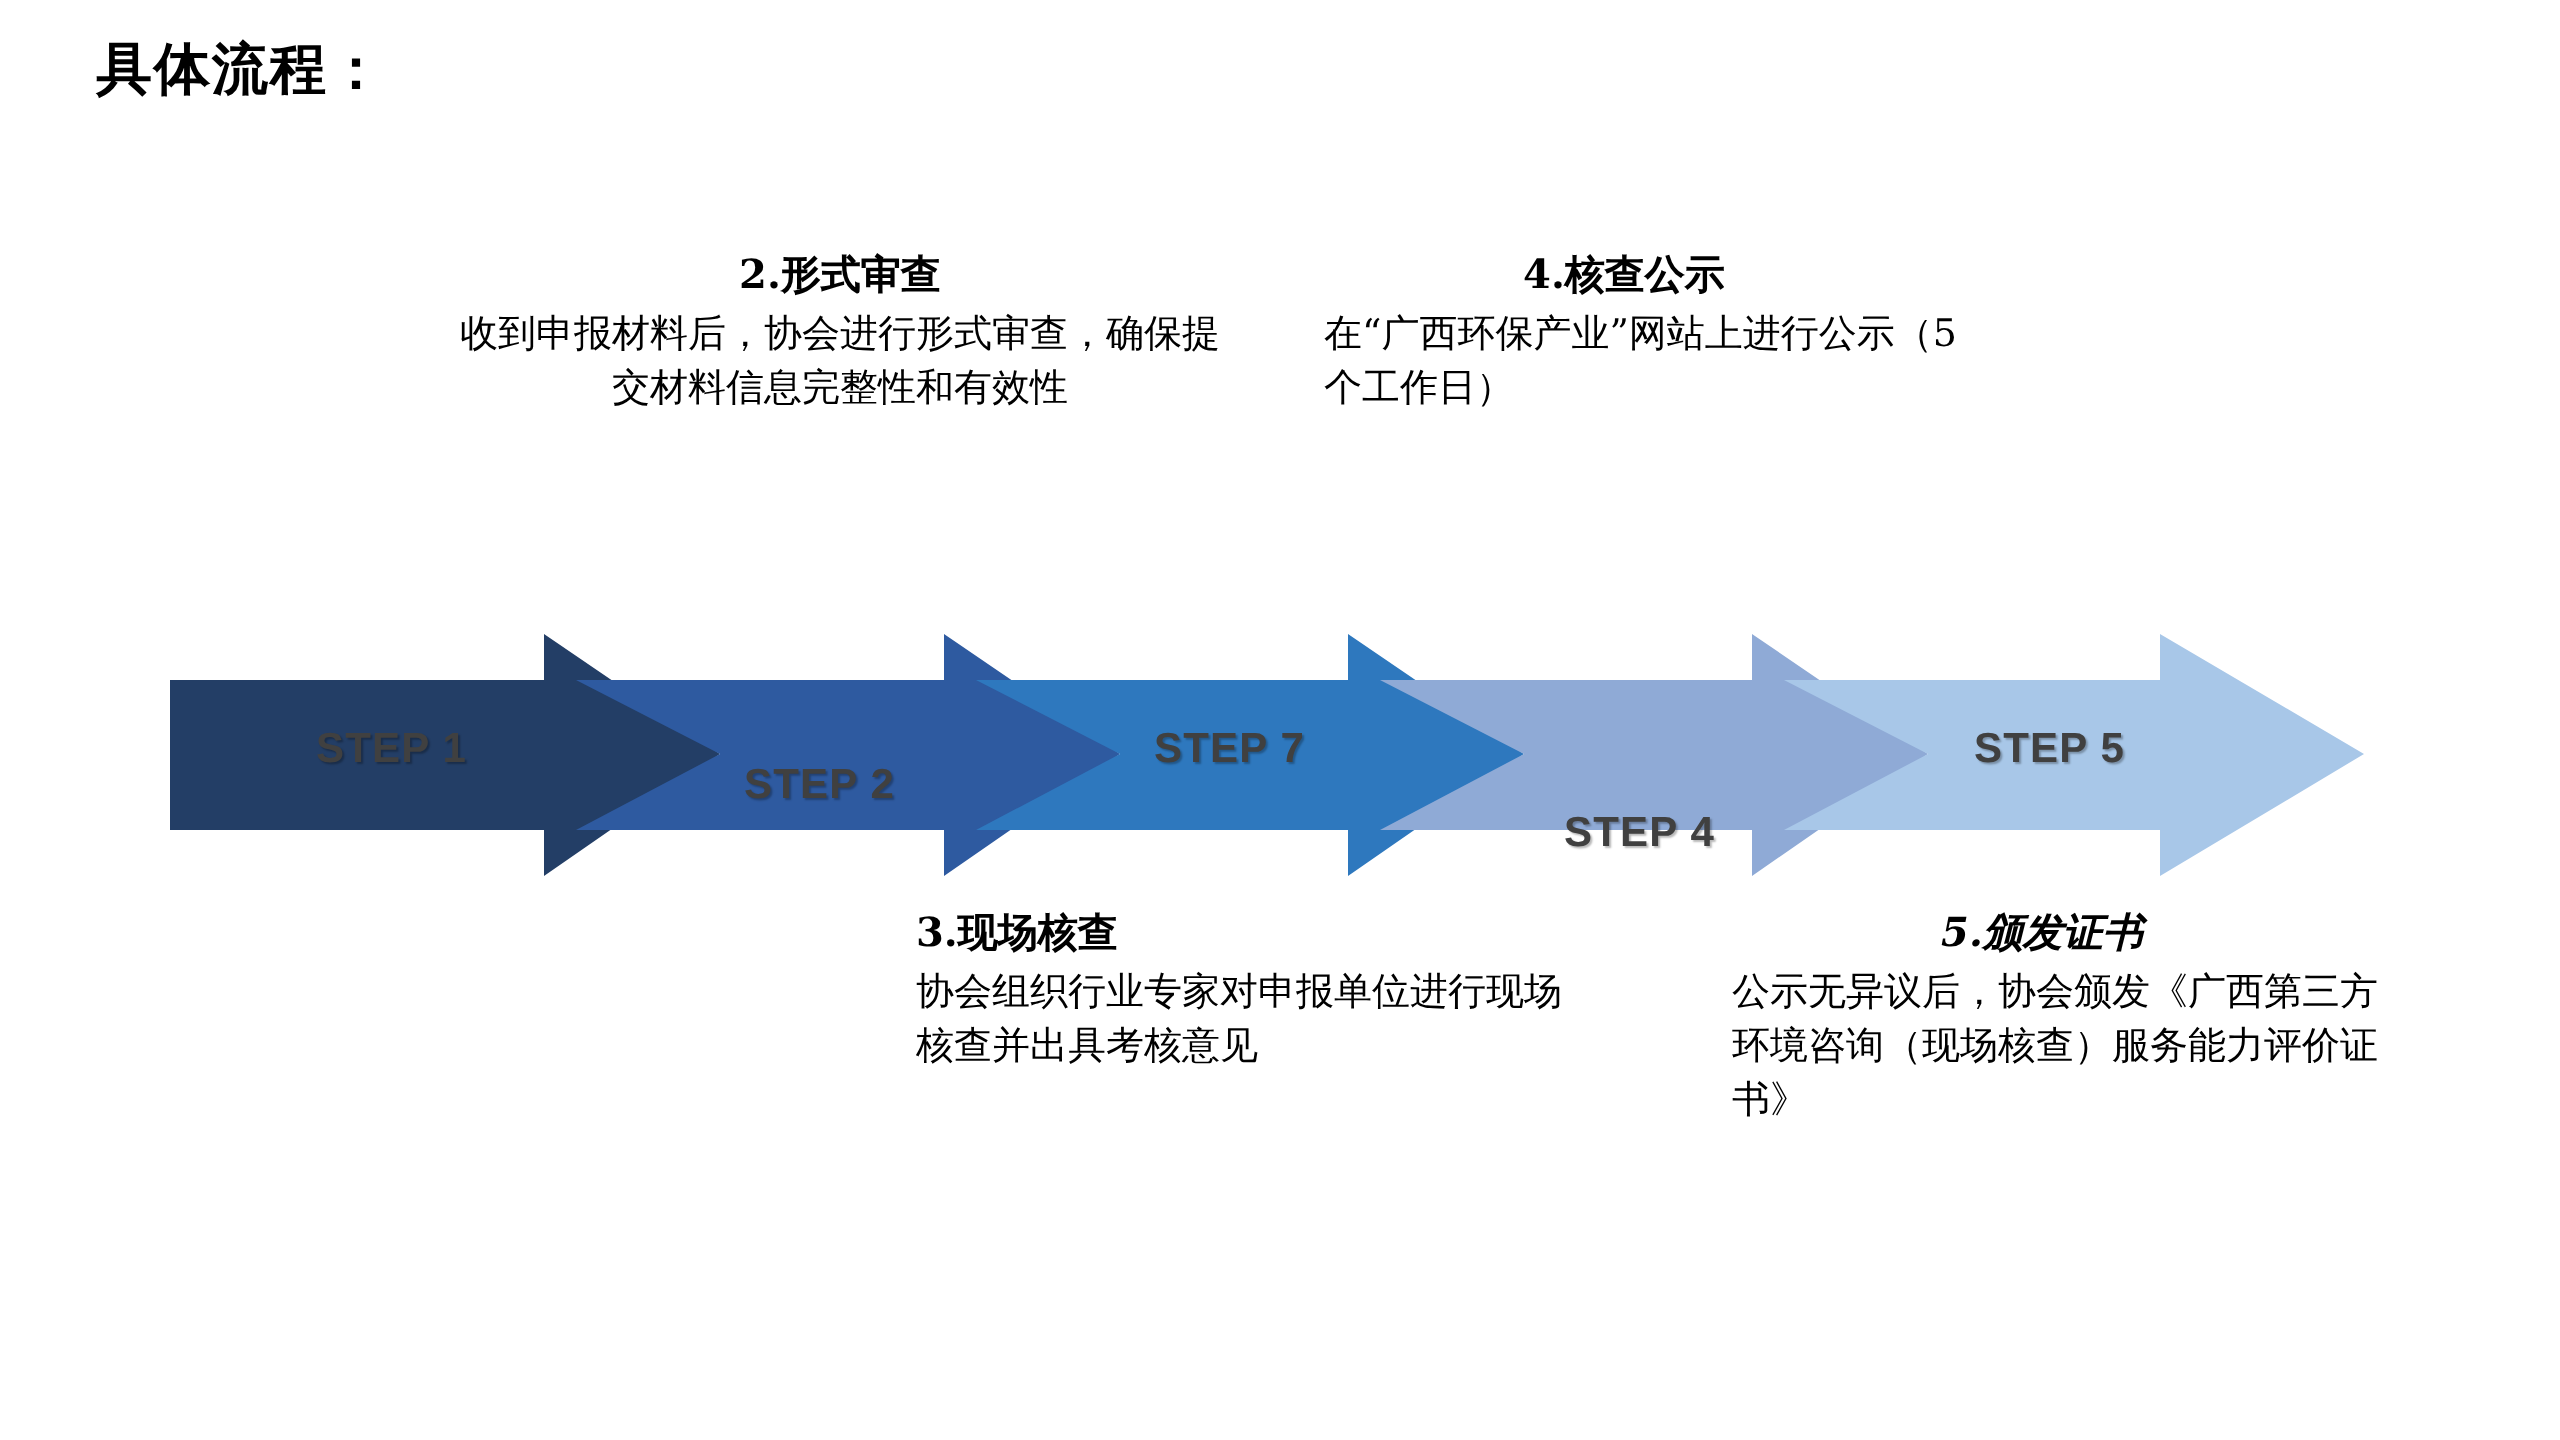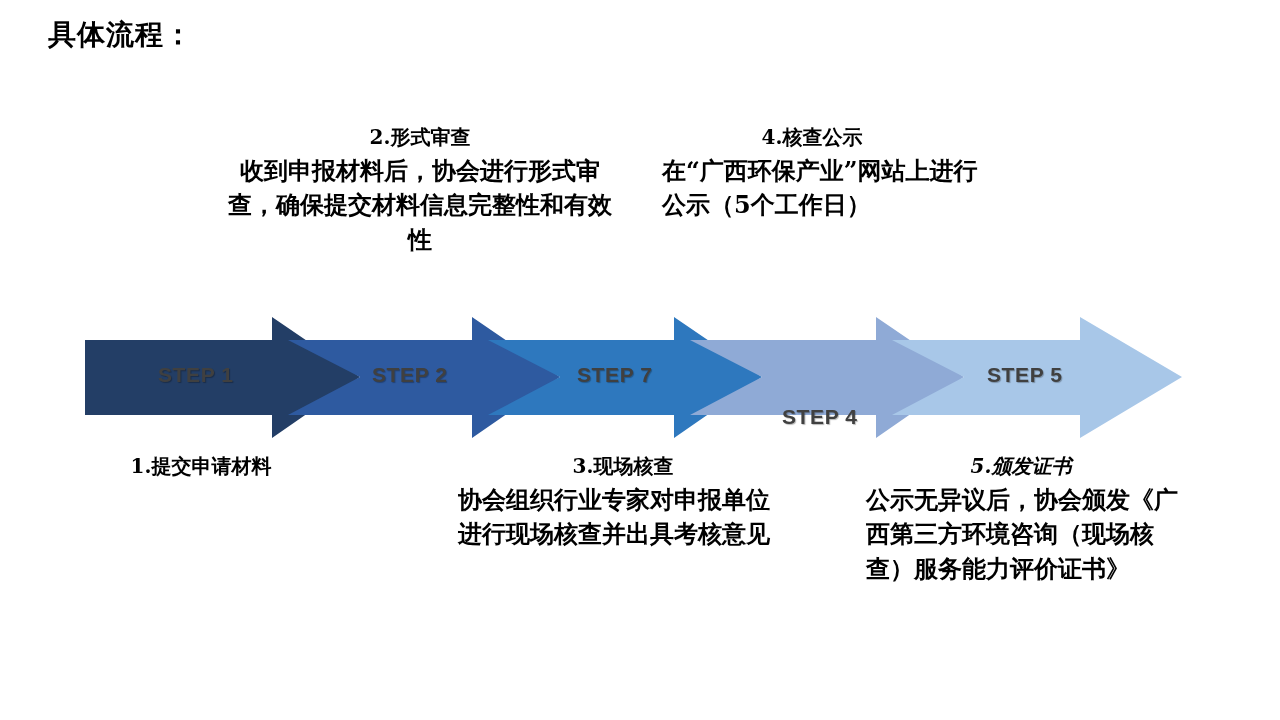--- a/index.html
+++ b/index.html
@@ -34,22 +34,22 @@
   .callout .c-head {
     font-family: "DejaVu Serif", "Liberation Serif", serif;
     font-size: 20px;
     font-weight: 700;
     line-height: 1.12;
     margin: 0 0 6px 0;
     white-space: nowrap;
   }
   .callout .c-body {
     font-family: "DejaVu Serif", "Liberation Serif", serif;
-    font-size: 24px;
-    font-weight: 700;
+    font-size: 19px;
+    font-weight: 400;
     line-height: 1.42;
     margin: 0;
   }
 
   
   .callout.top .c-head { text-align: center; }
   .callout.top .c-body { text-align: justify; text-align-last: center; }
 
   #callout-2 { left: 222px; top: 126px; width: 396px; }
   #callout-2 .c-body { text-align: center; }
@@ -57,21 +57,21 @@
   #callout-4 { left: 662px; top: 126px; width: 330px; }
   #callout-4 .c-head { text-align: center; padding-right: 30px; }
   #callout-4 .c-body { text-align: left; text-align-last: left; }
 
   
   #callout-1 { left: 36px; top: 455px; width: 330px; }
   #callout-1 .c-head { text-align: center; }
   #callout-1 .c-body { text-align: left; }
 
   #callout-3 { left: 458px; top: 455px; width: 330px; }
-  #callout-3 .c-head { text-align: center; }
+  #callout-3 .c-head { text-align: left; }
   #callout-3 .c-body { text-align: left; }
 
   #callout-5 { left: 866px; top: 455px; width: 330px; }
   #callout-5 .c-head { text-align: center; padding-right: 20px; font-style: italic; }
   #callout-5 .c-body { text-align: left; }
 
   
   #arrow-band {
     position: absolute;
     left: 0;
@@ -85,21 +85,21 @@
     top: 363px;
     font-family: "Liberation Sans", "DejaVu Sans", sans-serif;
     font-size: 21px;
     font-weight: 700;
     color: #404040;
     letter-spacing: 0.6px;
     white-space: nowrap;
     text-shadow: 1px 1px 1px rgba(0,0,0,0.28);
   }
   #step-label-1 { left: 158px; }
-  #step-label-2 { left: 372px; }
+  #step-label-2 { left: 372px; margin-top: 18px; }
   #step-label-3 { left: 577px; }
   #step-label-4 { left: 782px; margin-top: 42px; }
   #step-label-5 { left: 987px; text-align: center; }
 </style>
 </head>
 <body style="background: rgb(255, 255, 255);">
 
 <div id="page-title">具体流程：</div>
 
 <div id="arrow-band">
@@ -127,21 +127,20 @@
   <div class="c-head">2.形式审查</div>
   <div class="c-body">收到申报材料后，协会进行形式审查，确保提交材料信息完整性和有效性</div>
 </div>
 
 <div class="callout top" id="callout-4">
   <div class="c-head">4.核查公示</div>
   <div class="c-body">在“广西环保产业”网站上进行公示（5个工作日）</div>
 </div>
 
 <div class="callout bottom" id="callout-1">
-  <div class="c-head">1.提交申请材料</div>
 </div>
 
 <div class="callout bottom" id="callout-3">
   <div class="c-head">3.现场核查</div>
   <div class="c-body">协会组织行业专家对申报单位进行现场核查并出具考核意见</div>
 </div>
 
 <div class="callout bottom" id="callout-5">
   <div class="c-head">5.颁发证书</div>
   <div class="c-body">公示无异议后，协会颁发《广西第三方环境咨询（现场核查）服务能力评价证书》</div>

